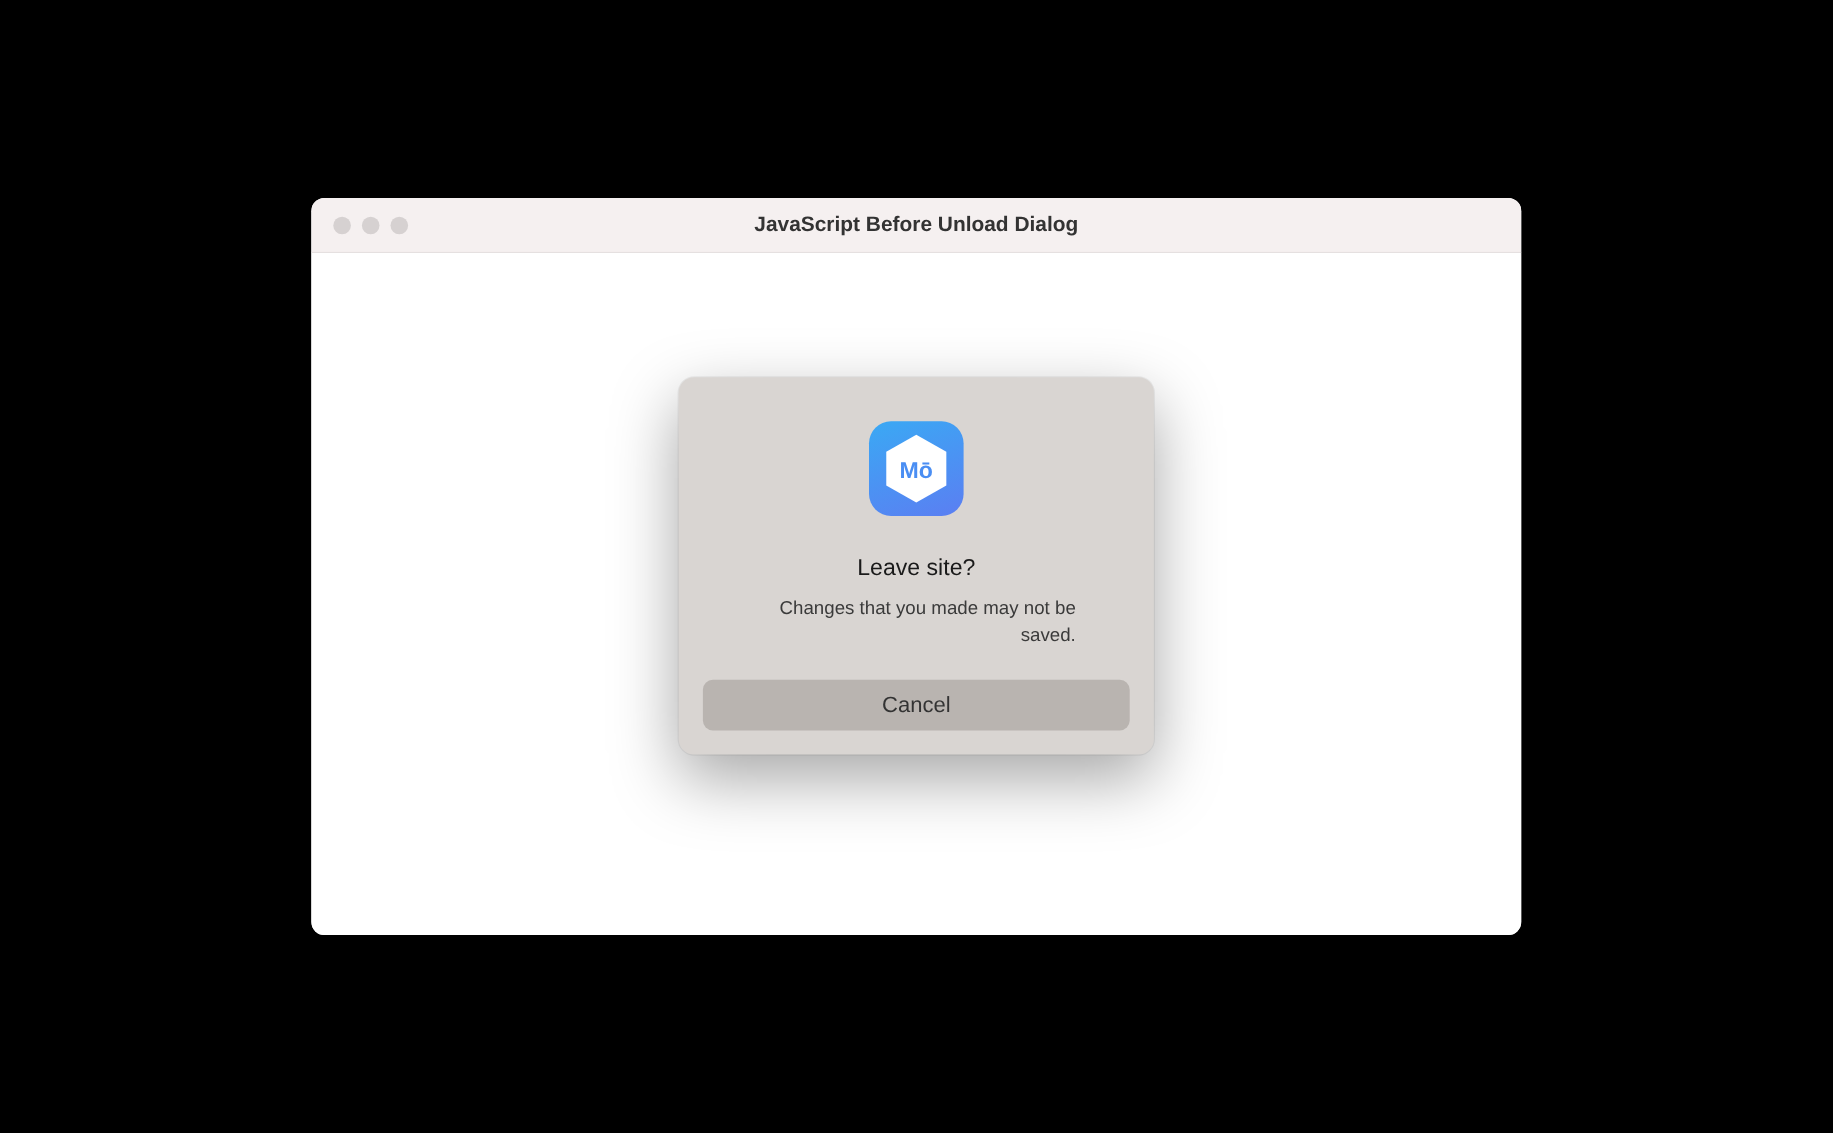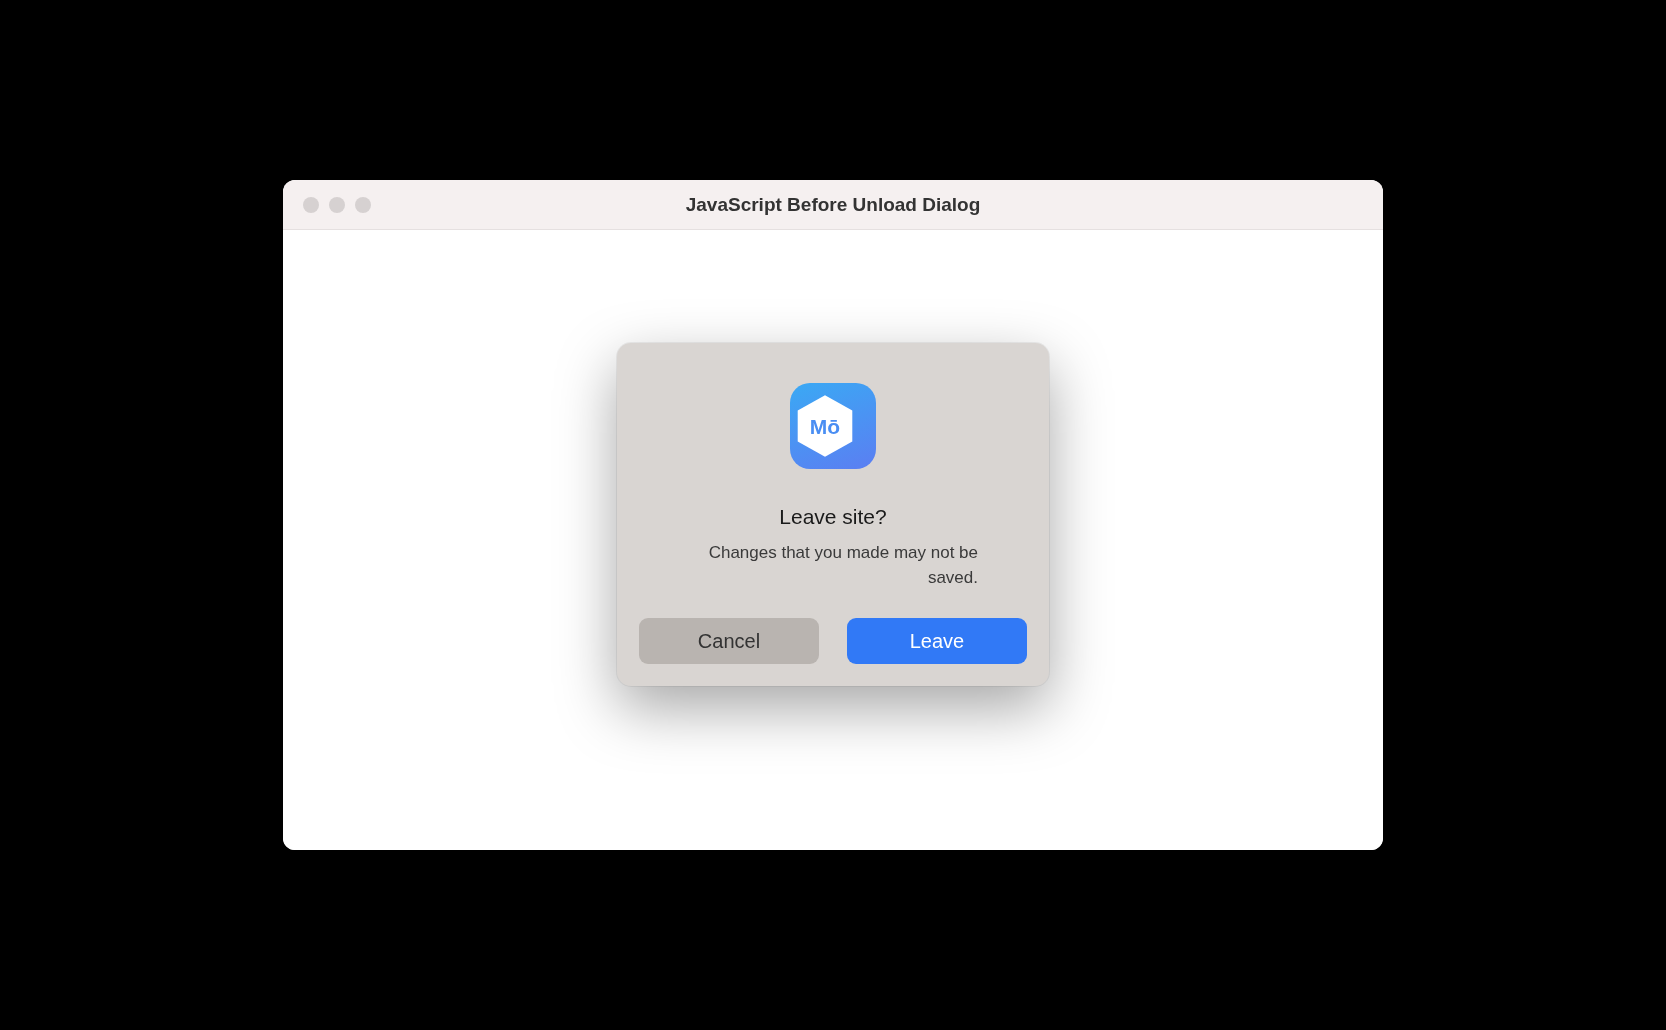--- a/index.html
+++ b/index.html
@@ -82,20 +82,21 @@
       align-items: center;
     }
     
     .app-icon {
       width: 86px;
       height: 86px;
       border-radius: 20px;
       background: linear-gradient(160deg, #3aa9f4 0%, #5b7ef2 100%);
       display: flex;
       align-items: center;
+      justify-content: center;
       position: relative;
       margin-bottom: 36px;
     }
     
     .app-icon svg {
       width: 70px;
       height: 70px;
     }
     
     .dialog-heading {
@@ -160,17 +161,16 @@
       <div class="app-icon">
         <svg viewBox="0 0 100 100">
           <polygon points="50,6 89,28 89,72 50,94 11,72 11,28" fill="#fff"></polygon>
           <text x="50" y="62" text-anchor="middle" font-family="-apple-system, Helvetica, Arial, sans-serif" font-size="30" font-weight="700" fill="#4a8ef3">Mō</text>
         </svg>
       </div>
       <div class="dialog-heading">Leave site?</div>
       <div class="dialog-message">Changes that you made may not be saved.</div>
       <div class="dialog-buttons">
         <button class="btn btn-cancel">Cancel</button>
-        <button class="btn btn-primary">Leave</button>
       </div>
     </div>
   </div>
 </div>
 
 </body></html>

